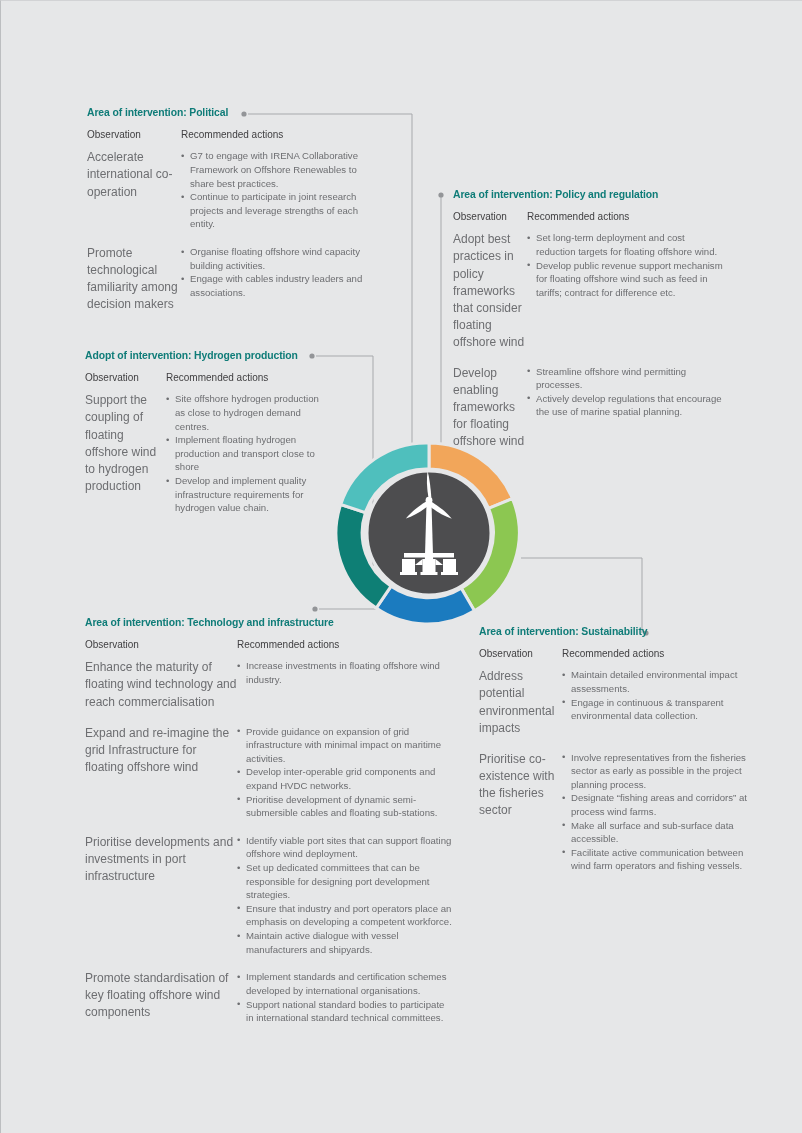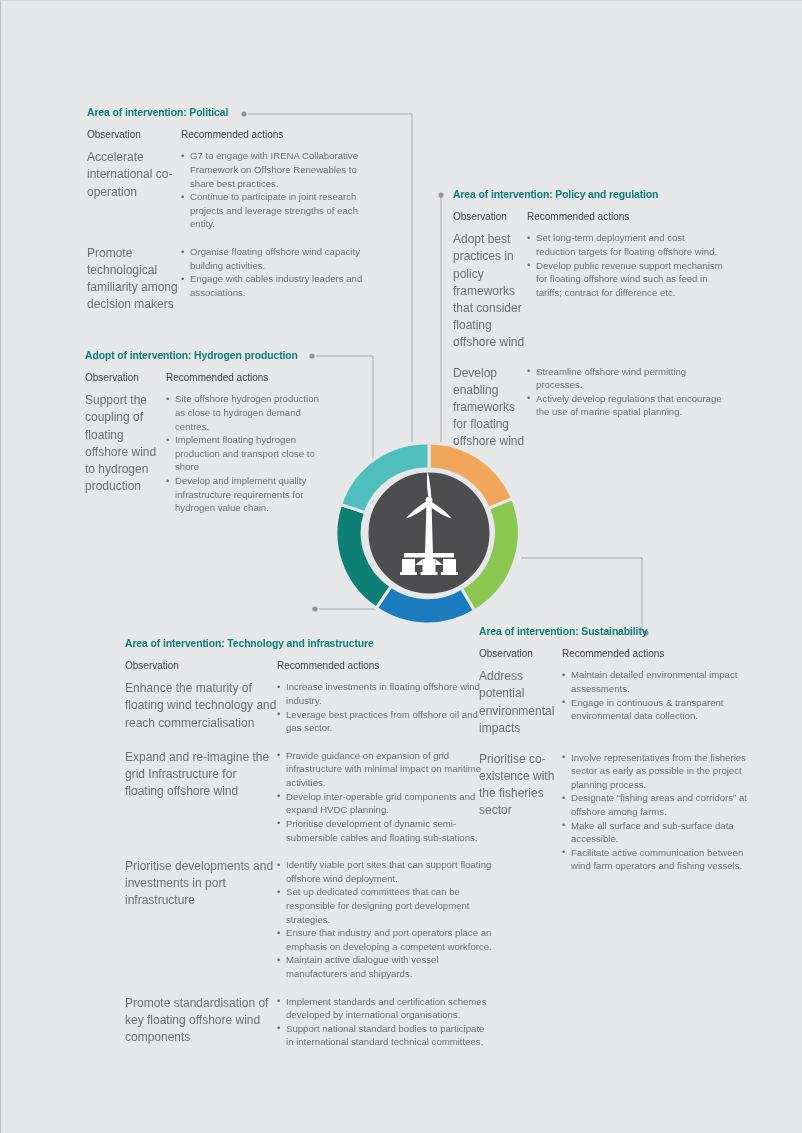--- a/index.html
+++ b/index.html
@@ -100,21 +100,21 @@
   #panel-political .c2 { width: 200px; flex: 0 0 200px; }
 
   #panel-policy { left: 452px; top: 188px; width: 280px; }
   #panel-policy .c1 { width: 74px; flex: 0 0 74px; }
   #panel-policy .c2 { width: 196px; flex: 0 0 196px; }
 
   #panel-hydrogen { left: 84px; top: 349px; width: 250px; }
   #panel-hydrogen .c1 { width: 81px; flex: 0 0 81px; }
   #panel-hydrogen .c2 { width: 160px; flex: 0 0 160px; }
 
-  #panel-technology { left: 84px; top: 637px; width: 370px; margin-left: 40px; }
+  #panel-technology { left: 84px; top: 616px; width: 370px; }
   #panel-technology .c1 { width: 152px; flex: 0 0 152px; }
   #panel-technology .c2 { width: 216px; flex: 0 0 216px; }
 
   #panel-sustainability { left: 461px; top: 625px; width: 280px; margin-left: 17px; }
   #panel-sustainability .c1 { width: 83px; flex: 0 0 83px; }
   #panel-sustainability .c2 { width: 192px; flex: 0 0 192px; }
 </style>
 </head>
 <body>
 
@@ -247,28 +247,27 @@
   <div class="panel" id="panel-technology">
     <div class="panel-title">Area of intervention: Technology and infrastructure</div>
     <div class="col-heads">
       <div class="col-head c1">Observation</div>
       <div class="col-head c2">Recommended actions</div>
     </div>
     <div class="row">
       <div class="obs c1">Enhance the maturity of floating wind technology and reach commercialisation</div>
       <ul class="acts c2">
         <li>Increase investments in floating offshore wind industry.</li>
-        <li>Leverage best practices from offshore oil and gas sector.</li>
       </ul>
     </div>
     <div class="row">
       <div class="obs c1">Expand and re-imagine the grid Infrastructure for floating offshore wind</div>
       <ul class="acts c2">
         <li>Provide guidance on expansion of grid infrastructure with minimal impact on maritime activities.</li>
-        <li>Develop inter-operable grid components and expand HVDC planning.</li>
+        <li>Develop inter-operable grid components and expand HVDC networks.</li>
         <li>Prioritise development of dynamic semi-submersible cables and floating sub-stations.</li>
       </ul>
     </div>
     <div class="row">
       <div class="obs c1">Prioritise developments and investments in port infrastructure</div>
       <ul class="acts c2">
         <li>Identify viable port sites that can support floating offshore wind deployment.</li>
         <li>Set up dedicated committees that can be responsible for designing port development strategies.</li>
         <li>Ensure that industry and port operators place an emphasis on developing a competent workforce.</li>
         <li>Maintain active dialogue with vessel manufacturers and shipyards.</li>
@@ -293,20 +292,20 @@
       <div class="obs c1">Address potential environmental impacts</div>
       <ul class="acts c2">
         <li>Maintain detailed environmental impact assessments.</li>
         <li>Engage in continuous &amp; transparent environmental data collection.</li>
       </ul>
     </div>
     <div class="row">
       <div class="obs c1">Prioritise co-existence with the fisheries sector</div>
       <ul class="acts c2">
         <li>Involve representatives from the fisheries sector as early as possible in the project planning process.</li>
-        <li>Designate “fishing areas and corridors” at offshore among farms.</li>
+        <li>Designate “fishing areas and corridors” at process wind farms.</li>
         <li>Make all surface and sub-surface data accessible.</li>
         <li>Facilitate active communication between wind farm operators and fishing vessels.</li>
       </ul>
     </div>
   </div>
 
 </div>
 
 </body></html>

